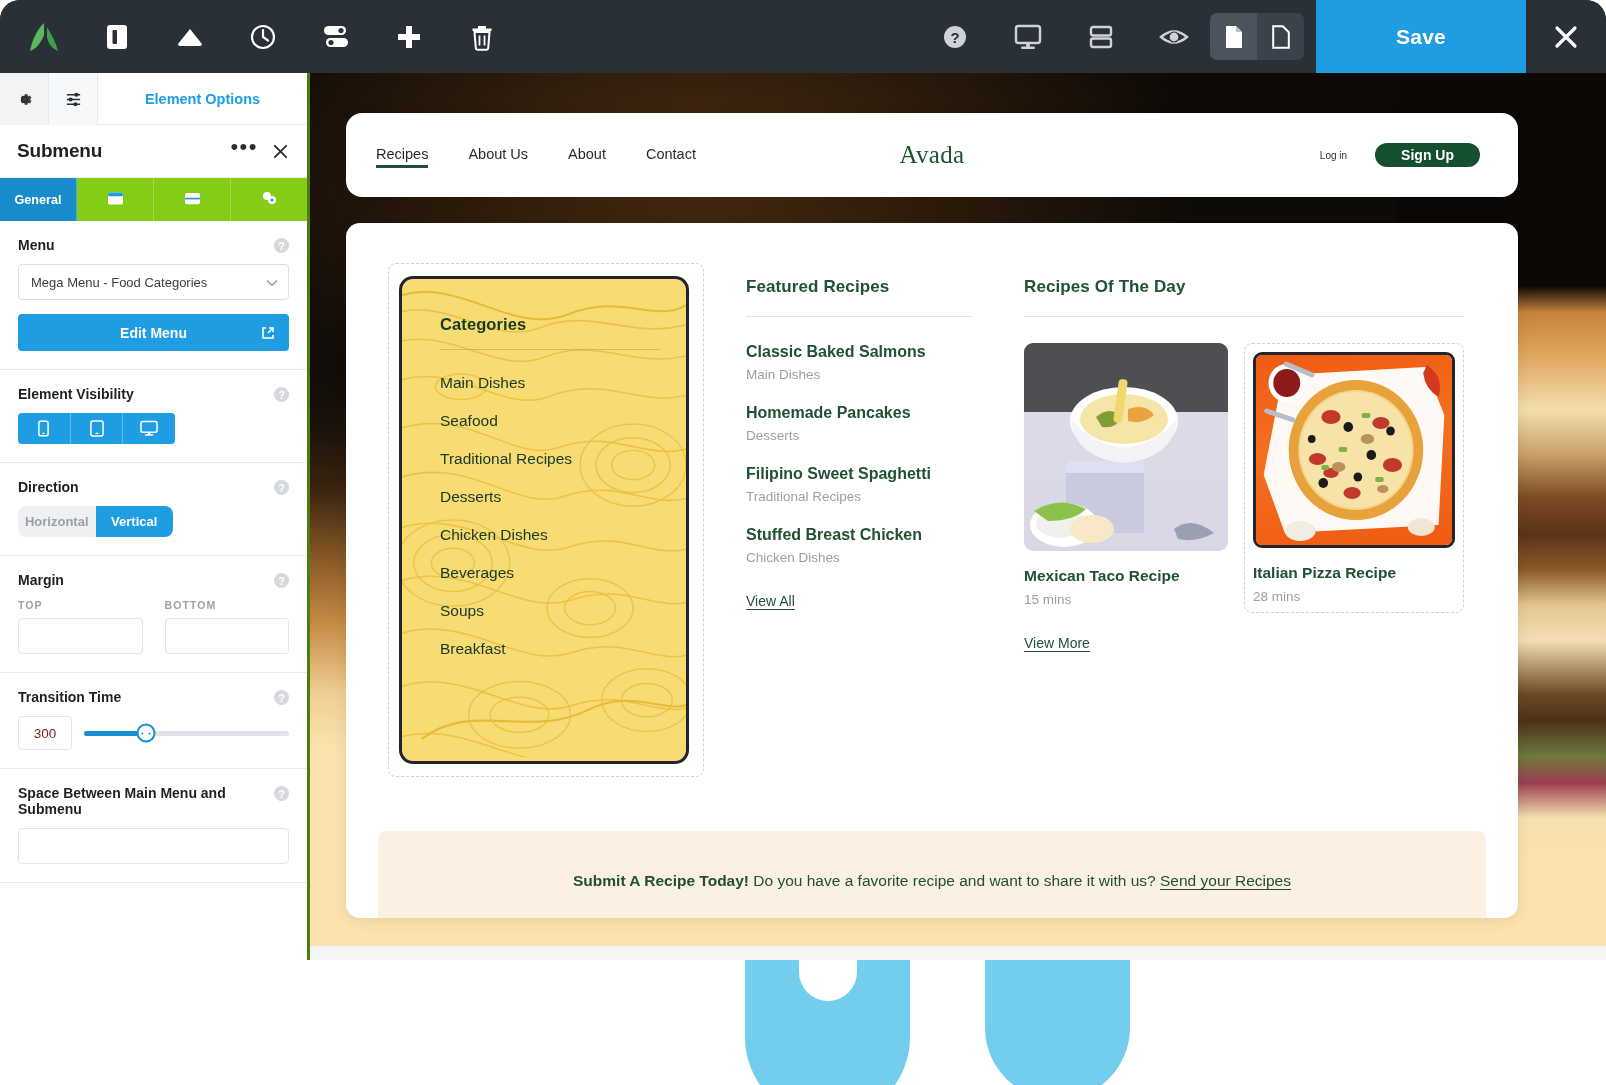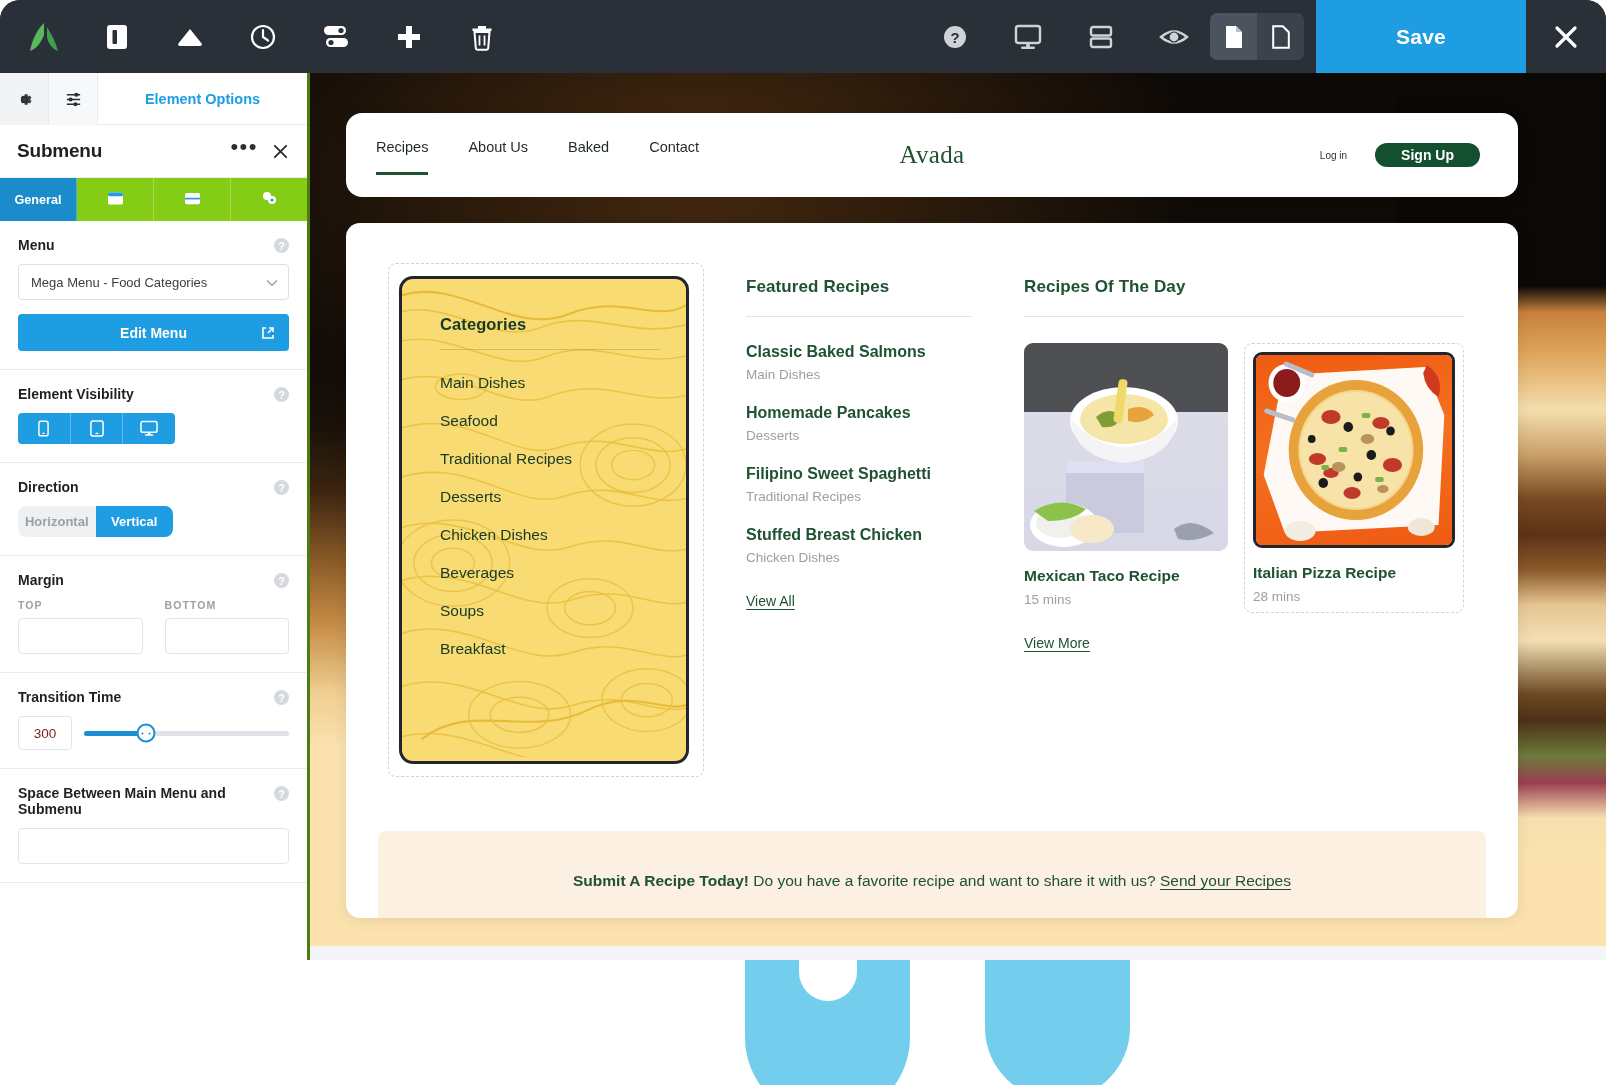--- a/index.html
+++ b/index.html
@@ -187,21 +187,21 @@
 
   .site-card {
     position:absolute; left:36px; top:40px; right:88px;
     background:#fff; border-radius:16px; height:84px;
     box-shadow:0 2px 14px rgba(0,0,0,.10);
     display:flex; align-items:center; padding:0 38px 0 30px;
     z-index:3;
   }
   .nav { display:flex; gap:40px; align-items:center;}
   .nav-item {
-    font-size:14.5px; color:#1f2a22; position:relative; padding-bottom:17px; cursor:pointer;
+    font-size:14.5px; color:#1f2a22; position:relative; padding-bottom:3px; cursor:pointer;
   }
   .nav-item.active{ font-weight:normal; }
   .nav-item.active::after{
     content:""; position:absolute; left:0; bottom:-3px; width:100%; height:2.5px; background:#1f5132;
   }
   .brand {
     position:absolute; left:50%; transform:translateX(-50%);
     font-family:"Liberation Serif", serif; font-size:25px; color:#1f5132; letter-spacing:.3px;
   }
   .nav-right { margin-left:auto; display:flex; align-items:center; gap:28px;}
@@ -570,21 +570,21 @@
 
       <div class="canvas">
         <div class="hero"></div>
         <div class="hero-sheen"></div>
         <div class="hero-burger"></div>
 
         <div class="site-card">
           <div class="nav">
             <div class="nav-item active">Recipes</div>
             <div class="nav-item">About Us</div>
-            <div class="nav-item">Baked</div>
+            <div class="nav-item">About</div>
             <div class="nav-item">Contact</div>
           </div>
           <div class="brand">Avada</div>
           <div class="nav-right">
             <div class="login">Log in</div>
             <div class="signup">Sign Up</div>
           </div>
         </div>
 
         <div class="content-card">

